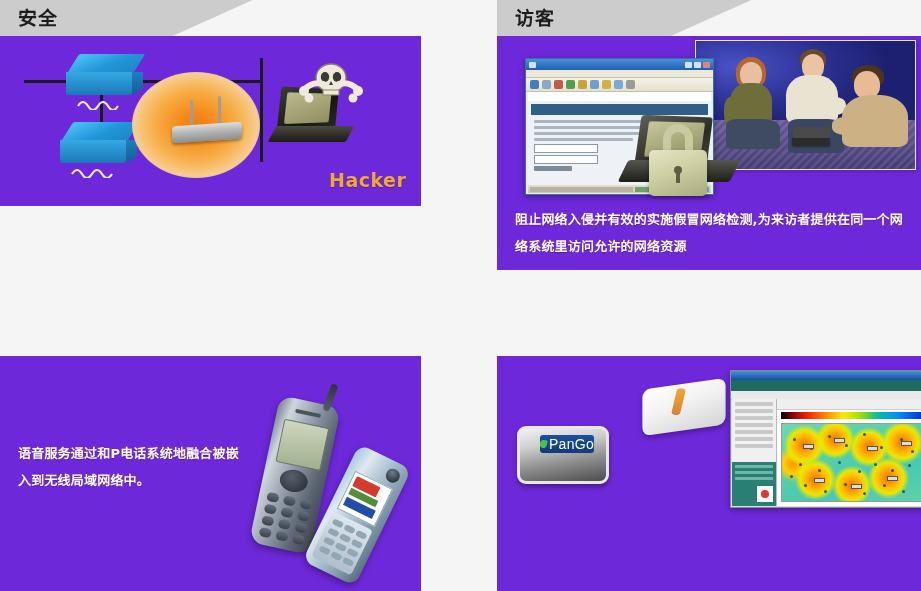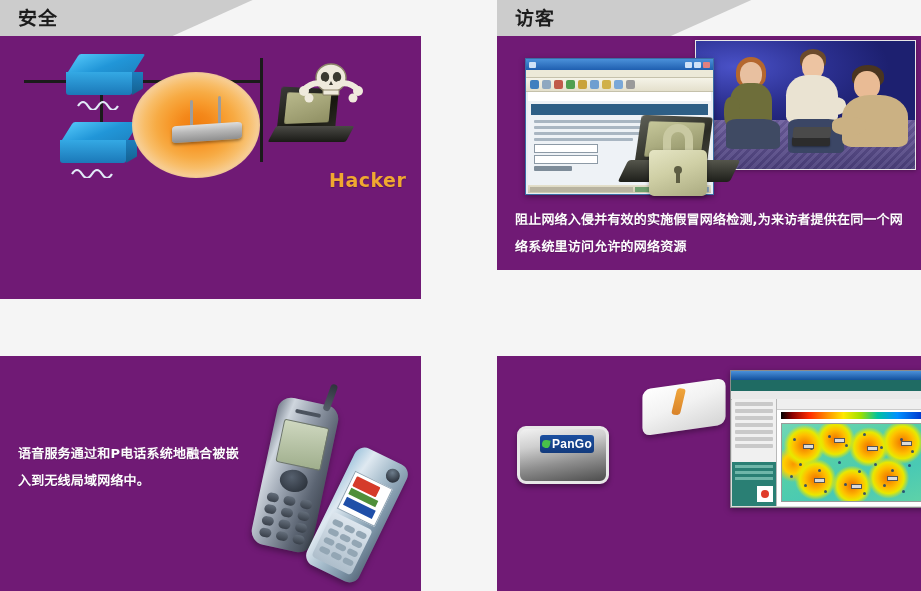--- a/index.html
+++ b/index.html
@@ -25,32 +25,32 @@
     clip-path:polygon(100% 0, 100% 100%, 41% 100%, 60% 0);
   }
   .panel .hdr .title{
     position:absolute;left:18px;top:6px;
     font-size:19px;font-weight:bold;color:#1c1c1c;
     letter-spacing:1px;line-height:24px;
     font-family:"DejaVu Sans","Liberation Sans",sans-serif;
   }
   .panel .body{
     position:absolute;left:0;top:36px;right:0;bottom:0;
-    background:#701a75;overflow:hidden;
+    background:#6d28d9;overflow:hidden;
   }
   .caption{
     position:absolute;left:18px;right:12px;
     color:#fdfdfd;font-weight:bold;font-size:13px;line-height:27px;
     font-family:"DejaVu Sans","Liberation Sans",sans-serif;
     text-shadow:0 1px 0 rgba(0,0,0,.18);
     letter-spacing:.2px;
   }
 
   
-  #p-security{left:0;top:0;width:421px;height:299px;}
+  #p-security{left:0;top:0;width:421px;height:206px;}
   #p-guest{left:497px;top:0;width:424px;height:270px;}
   #p-voice{left:0;top:320px;width:421px;height:271px;}
   #p-location{left:497px;top:320px;width:424px;height:271px;}
 
   #p-security .caption{top:166px;}
   #p-guest    .caption{top:170px;}
   #p-voice    .caption{top:84px;right:175px;}
   #p-location .caption{top:170px;}
 
   
@@ -241,21 +241,21 @@
   
   .tag{
     position:absolute;width:86px;height:52px;border-radius:9px;
     background:linear-gradient(170deg,#f2f2f2 0%,#cfcfcf 30%,#8f8f8f 62%,#4c4c4c 100%);
     box-shadow:0 3px 5px rgba(0,0,0,.35);border:3px solid #e8e8e8;
   }
   .tag .badge{
     position:absolute;left:20px;top:6px;width:54px;height:18px;border-radius:3px;
     background:linear-gradient(180deg,#1b4fa0,#123a7c);
     display:flex;align-items:center;justify-content:center;
-    color:#fff;font-size:12px;font-weight:bold;letter-spacing:.3px;
+    color:#fff;font-size:14px;font-weight:normal;letter-spacing:.3px;
     font-family:"Liberation Sans",sans-serif;
   }
   .tag .badge .leaf{
     width:8px;height:8px;border-radius:50% 0 50% 50%;background:#49c24a;margin-right:2px;
     transform:rotate(10deg);
   }
   .tagWhite{
     position:absolute;width:84px;height:46px;border-radius:8px;
     background:linear-gradient(165deg,#ffffff 0%,#f2f2f2 45%,#d4d4d4 100%);
     box-shadow:0 3px 5px rgba(0,0,0,.3);transform:rotate(-8deg) skewX(-8deg);

